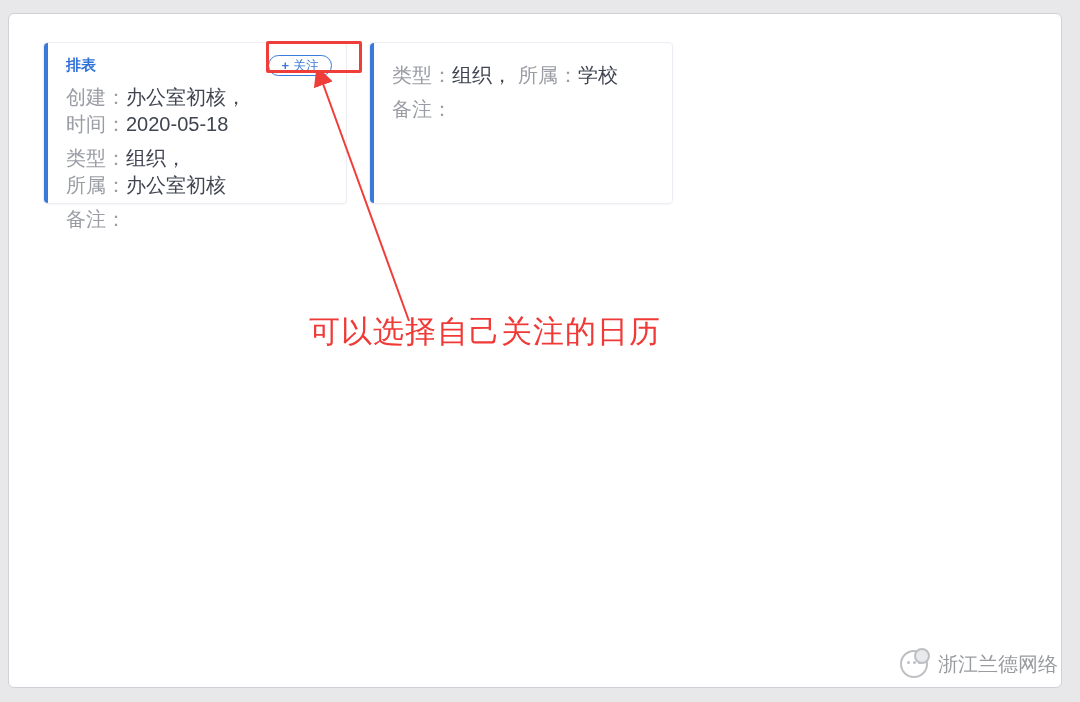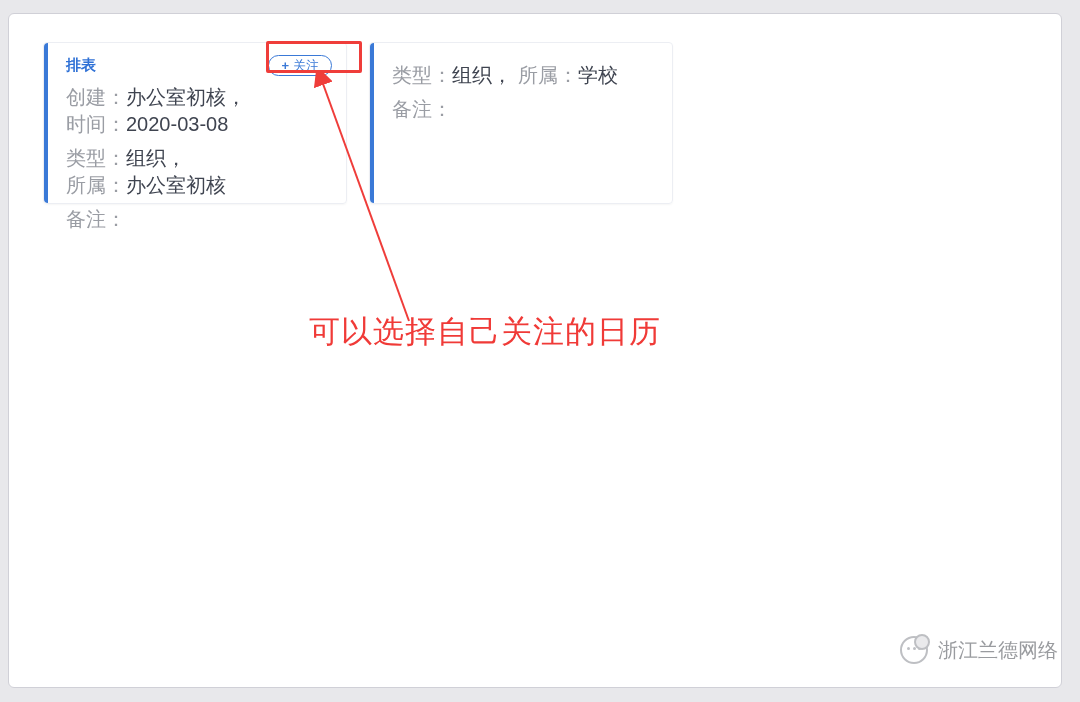--- a/index.html
+++ b/index.html
@@ -115,21 +115,21 @@
     .annotation-text {
       position: absolute;
       color: #f03a37;
       font-size: 31px;
       font-weight: 400;
       letter-spacing: 1px;
     }
     .arrow-svg { position: absolute; pointer-events: none; }
     .watermark {
       position: absolute;
-      right: 22px; bottom: 38px;
+      right: 22px; bottom: 24px;
       display: flex; align-items: center;
       color: #8f9195;
       font-size: 20px;
       opacity: 0.9;
     }
     .watermark .wm-bubble {
       width: 28px; height: 28px;
       border-radius: 50%;
       border: 2px solid #b7b9bd;
       margin-right: 10px;
@@ -164,21 +164,21 @@
       <div class="card-head">
         <span class="card-title">排表</span>
         <span class="grow"></span>
         <button class="follow-btn">
           <span class="plus">+</span>
           <span>关注</span>
         </button>
       </div>
       <div class="row">
         <span class="seg"><span class="lbl">创建：</span><span class="val">办公室初核，</span></span>
-        <span class="seg"><span class="lbl">时间：</span><span class="val">2020-03-08</span></span>
+        <span class="seg"><span class="lbl">时间：</span><span class="val">2020-05-18</span></span>
       </div>
       <div class="row">
         <span class="seg"><span class="lbl">类型：</span><span class="val">组织，</span></span>
         <span class="seg"><span class="lbl">所属：</span><span class="val">办公室初核</span></span>
       </div>
       <div class="row">
         <span class="lbl">备注：</span>
         <span class="val"></span>
       </div>
     </div>

